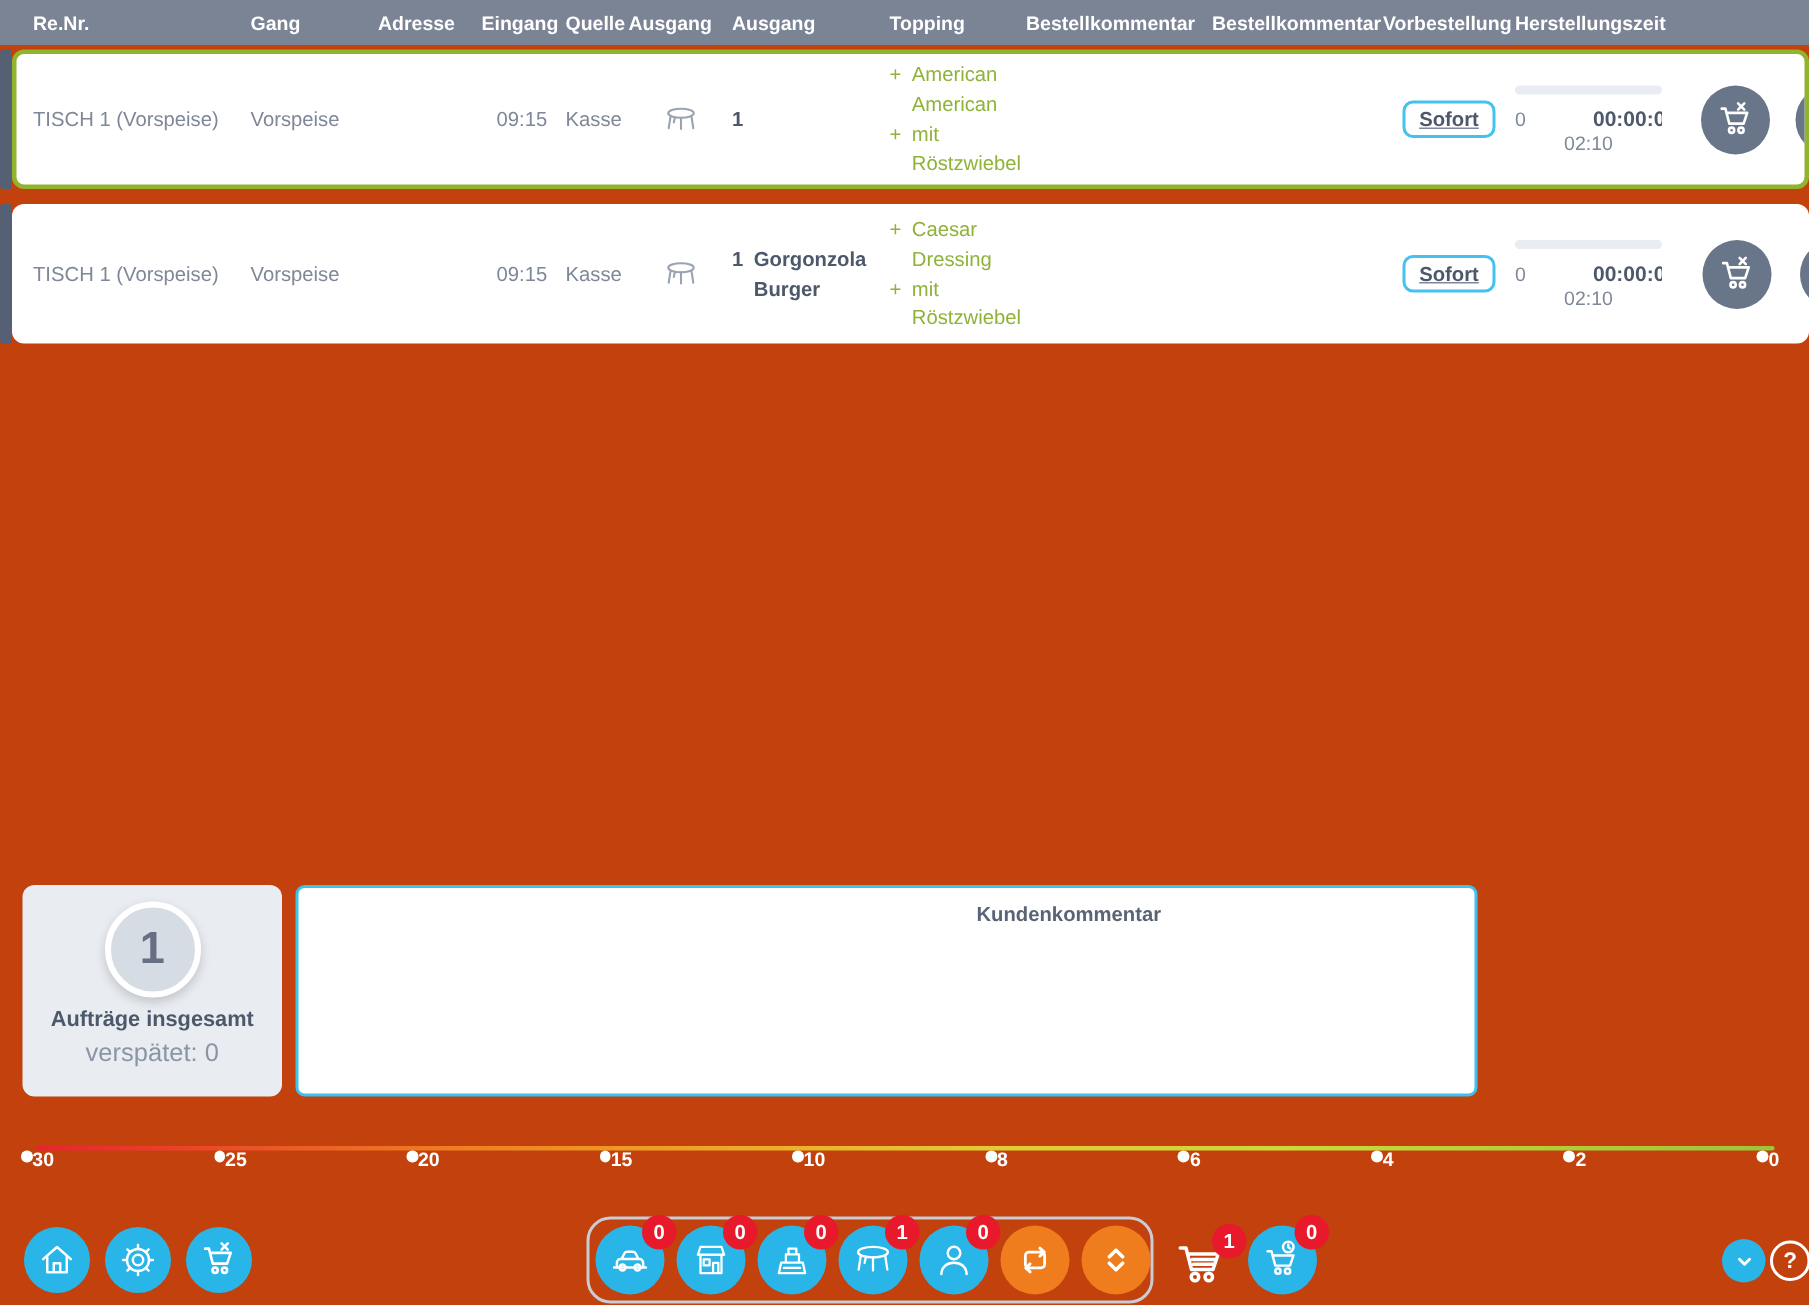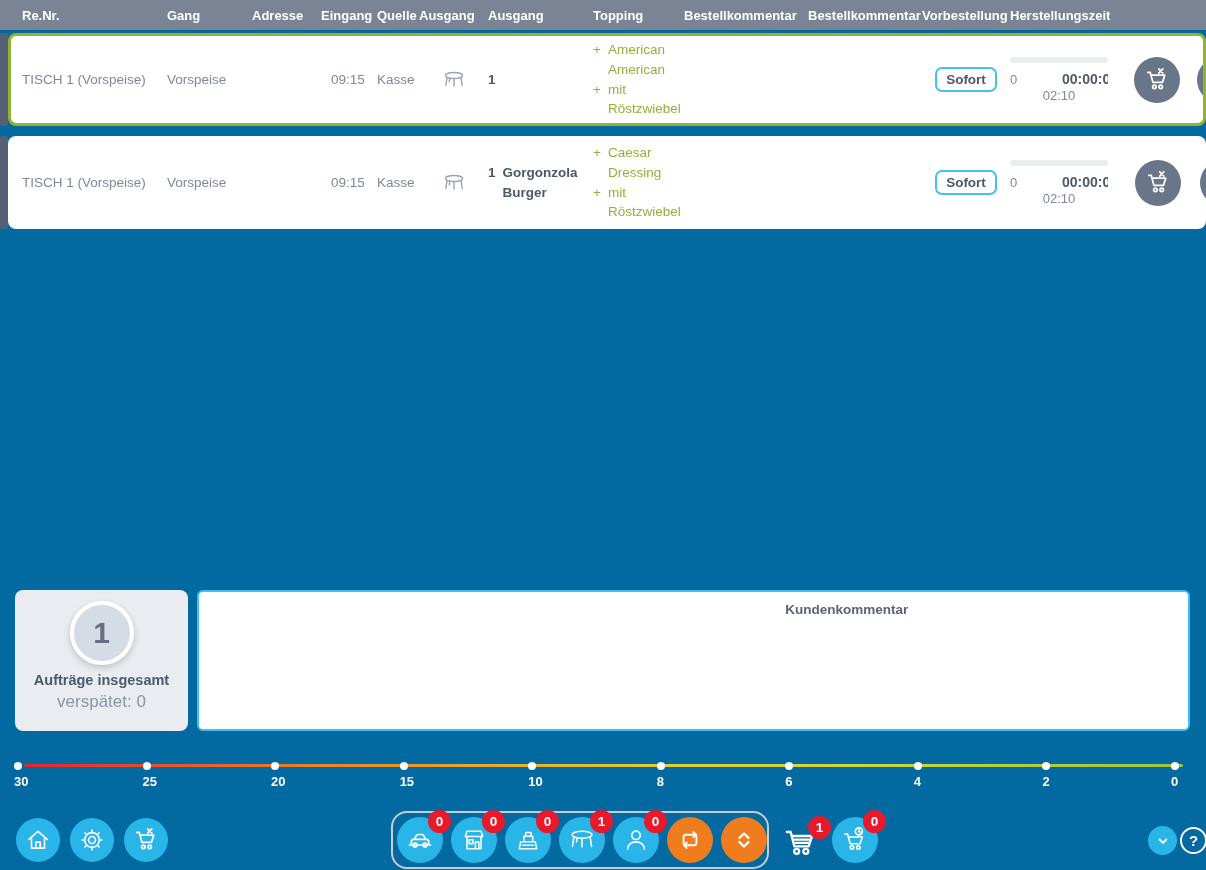--- a/index.html
+++ b/index.html
@@ -1,18 +1,18 @@
 <!DOCTYPE html>
 <html><head>
 <meta charset="utf-8">
 <style>
   * { margin:0; padding:0; box-sizing:border-box; }
   html,body { width:1206px; height:870px; }
   body { font-family:"Liberation Sans", sans-serif; background:#6a7483; overflow:hidden; }
-  .stage { position:relative; width:1206px; height:870px; background:#0369a1; overflow:hidden; }
+  .stage { position:relative; width:1206px; height:870px; background:#c2410c; overflow:hidden; }
 
   
   .thead {
     position:absolute; top:0; left:0; width:1206px; height:30px;
     background:#7a8494; display:grid; align-items:center; padding-left:22px;
     grid-template-columns:145px 85px 69px 56px 42px 69px 105px 91px 124px 114px 88px 100px 1fr;
     color:#fff; font-size:13px; font-weight:bold;
   }
 
   
@@ -27,21 +27,21 @@
   .card.selected { border:3px solid #90b42e; padding-left:11px; }
   .card.normal   { padding-left:14px; }
   .cell { font-size:13.5px; color:#7e8898; display:flex; align-items:center; }
   .cell-artikel { font-weight:bold; color:#4d596b; line-height:1.45; display:flex; gap:7px; align-items:flex-start; padding-right:8px; }
   .toppings { display:flex; flex-direction:column; }
   .topping-line { display:flex; gap:7px; color:#8fb338; line-height:1.45; font-size:13.5px; }
   .badge-sofort {
     border:2px solid #45c1ef; border-radius:7px; padding:3px 9px; background:#fff;
     font-weight:bold; color:#4d596b; font-size:13.5px;
   }
-  .cell-vorbest { justify-content:center; }
+  .cell-vorbest { justify-content:center;text-decoration:underline; }
   .cell-herst { flex-direction:column; align-items:stretch; justify-content:center; width:98px; }
   .progress-track { height:6px; background:#e9ecf2; border-radius:3px; margin-bottom:8px; }
   .timer-line { display:flex; align-items:baseline; }
   .pre-count { color:#7e8898; font-size:13px; }
   .timer-clip { margin-left:auto; width:46px; overflow:hidden; white-space:nowrap; font-weight:bold; font-size:14px; color:#4d596b; }
   .herst-time { text-align:center; color:#7e8898; font-size:13px; margin-top:1px; }
   .cell-actions { justify-content:center; position:relative; height:100%; }
   .circle-btn-gray {
     width:46px; height:46px; border-radius:50%; background:#697689;
     display:flex; align-items:center; justify-content:center; cursor:pointer;
@@ -56,42 +56,42 @@
   .summary-circle {
     width:64px; height:64px; border-radius:50%; background:#d5dce4; border:4px solid #fff;
     box-shadow:0 3px 7px rgba(0,0,0,.18); margin:11px auto 0 auto;
     display:flex; align-items:center; justify-content:center;
     font-size:30px; font-weight:bold; color:#667082;
   }
   .summary-label { margin-top:7px; font-weight:bold; color:#4d596b; font-size:14.5px; }
   .summary-late { margin-top:4px; color:#8b95a5; font-size:17px; }
 
   .comment-panel {
-    position:absolute; left:197px; top:590px; width:993px; height:141px;
+    position:absolute; left:197px; top:590px; width:788px; height:141px;
     background:#fff; border:2px solid #3fc0ee; border-radius:6px;
   }
   .comment-label {
     position:absolute; top:10px; left:65.5%; transform:translateX(-50%);
     font-weight:bold; font-size:13.5px; color:#5a6475;
   }
   .start-btn {
     position:absolute; left:1046px; top:601px; width:120px; height:120px; border-radius:50%;
     background:#8bad29; border:4px solid #c3c9d2; box-shadow:0 8px 14px rgba(0,0,0,.28);
     display:flex; align-items:center; justify-content:center;
     color:#fff; font-weight:bold; font-size:27px; cursor:pointer; z-index:5;
   }
 
   
   .timeline { position:absolute; left:24px; top:761px; width:1159px; height:28px; }
   .timeline-track {
     position:absolute; top:3px; left:0; right:0; height:3px; border-radius:2px;
     background:linear-gradient(90deg,#e8232e 0%,#ef7b22 23%,#eda928 40%,#e2cc33 55%,#cdd839 72%,#9dc33b 100%);
   }
   .ticks { position:absolute; top:0; left:-10px; right:-10px; display:flex; justify-content:space-between; }
-  .tick { width:22px; display:flex; flex-direction:column; }
+  .tick { width:22px; display:flex; flex-direction:row; align-items:center; }
   .tick-dot { width:8px; height:8px; border-radius:50%; background:#fff; margin-top:1px; }
   .tick-label { margin-top:4px; color:#fff; font-weight:bold; font-size:13px; }
 
   
   .toolbar-left { position:absolute; left:16px; top:818px; display:flex; gap:10px; }
   .circle-blue {
     width:44px; height:44px; border-radius:50%; background:#2ab5e8;
     display:flex; align-items:center; justify-content:center; cursor:pointer;
   }
   .channel-group {

